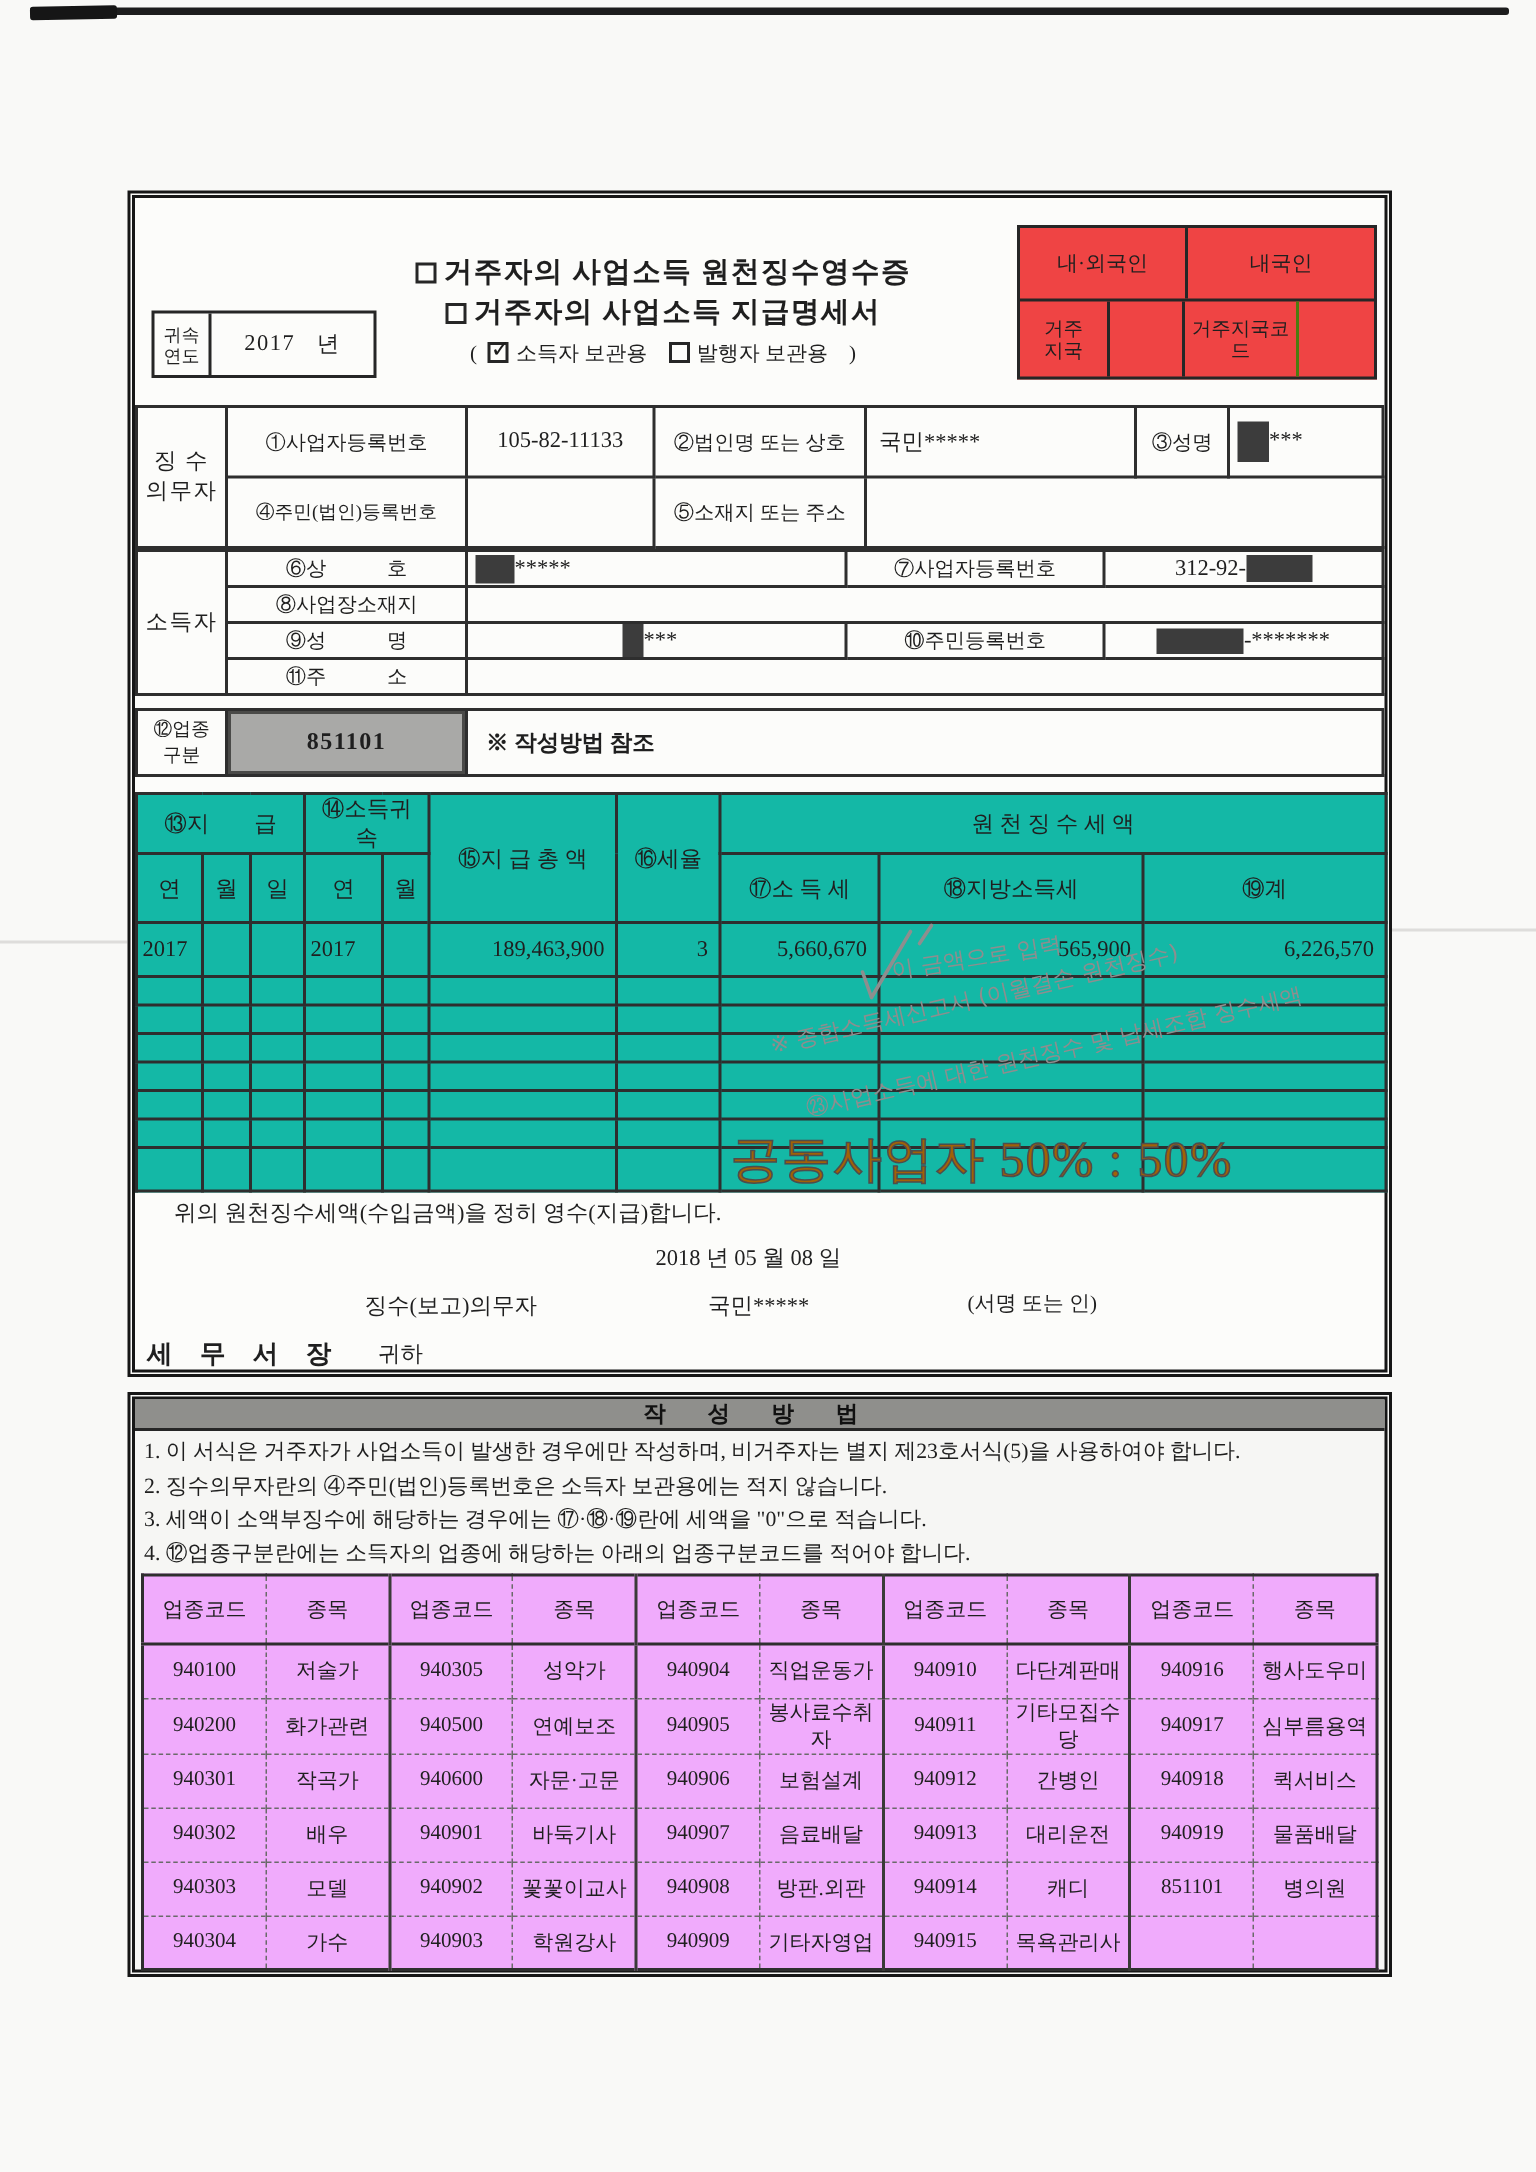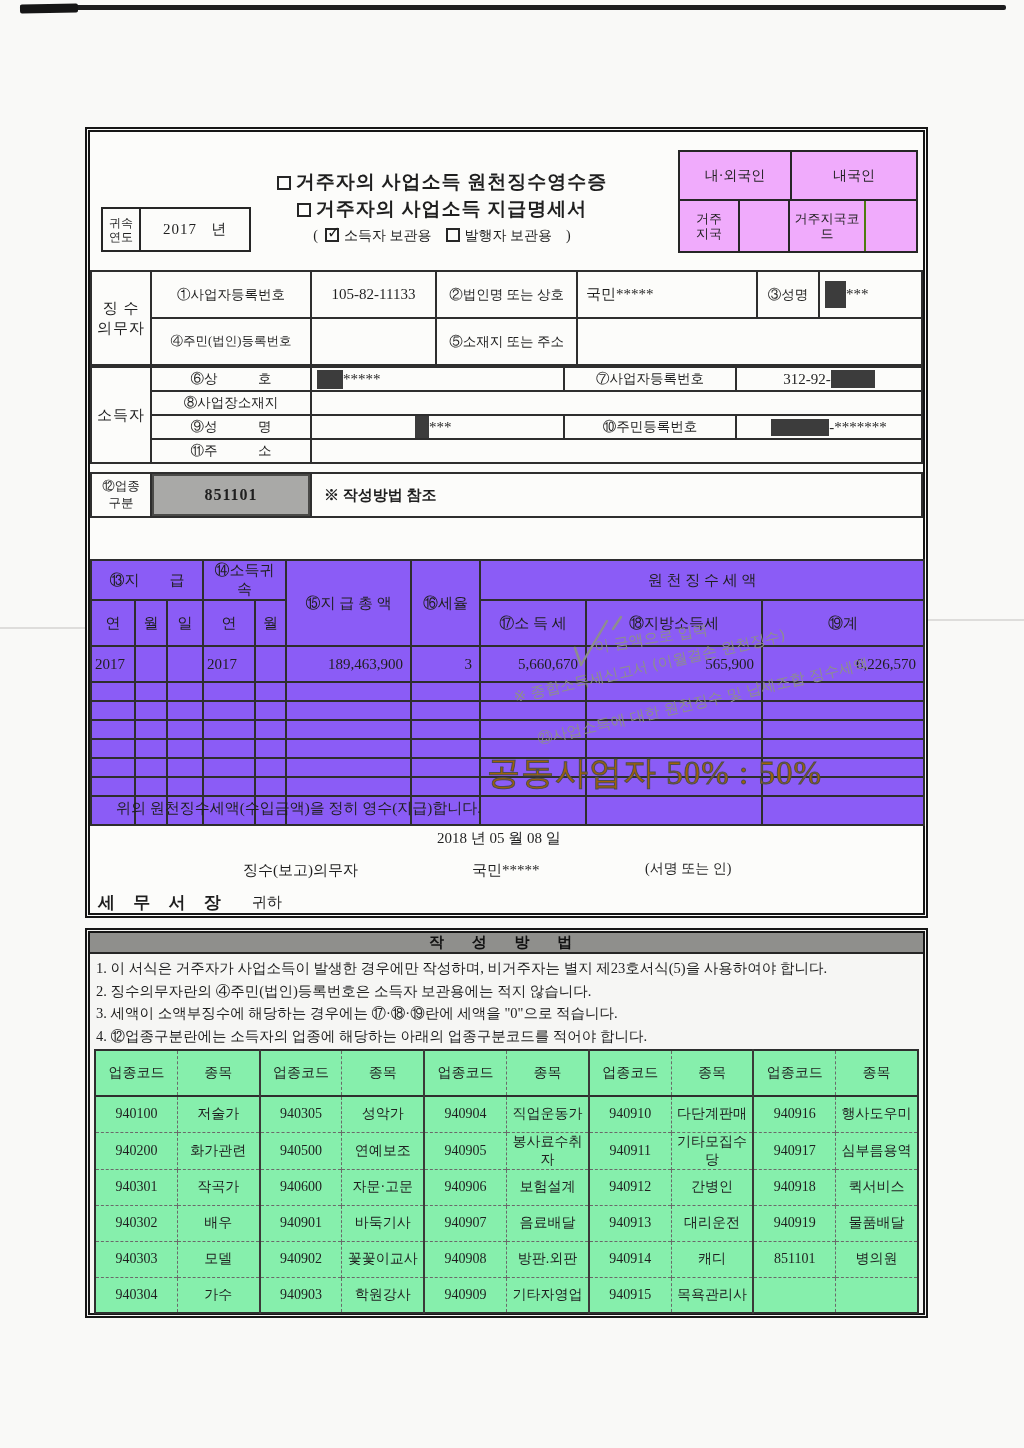--- a/index.html
+++ b/index.html
@@ -29,21 +29,21 @@
   .year-box { left:101px; top:207px; width:150px; height:45px; border:2px solid #262626; display:flex; background:#fcfcfa; }
   .year-box .lab { width:38px; border-right:2px solid #262626; font-size:12px; line-height:14px; }
   .year-box .val { flex:1; font-size:15px; letter-spacing:1px; }
   .titles { left:222px; top:168px; width:440px; text-align:center; }
   .title-line { font-size:19px; font-weight:bold; letter-spacing:1px; line-height:27px; white-space:nowrap; }
   .copy-line { font-size:14px; margin-top:5px; white-space:nowrap; }
   .cb { display:inline-block; width:14px; height:14px; border:2px solid #262626; vertical-align:-2px;
         margin-right:5px; position:relative; background:#fdfdfb; }
   .cb .tick { position:absolute; left:0px; top:-7px; font-size:16px; font-weight:bold; color:#1c1c1c;
         font-family:"DejaVu Sans",sans-serif; }
-  .nat-box { left:678px; top:150px; width:240px; height:103px; border:2px solid #262626; background:#f0abfc; }
+  .nat-box { left:678px; top:150px; width:240px; height:103px; border:2px solid #262626; background:#ef4444; }
   .nat-r1 { display:flex; height:49px; border-bottom:2px solid #262626; }
   .nat-r1 .c1 { width:112px; border-right:2px solid #262626; font-size:14px; }
   .nat-r1 .c2 { flex:1; font-size:14px; }
   .nat-r2 { display:flex; height:50px; }
   .nat-r2 .c1 { width:60px; border-right:2px solid #262626; font-size:13px; line-height:15px; }
   .nat-r2 .c2 { width:50px; border-right:2px solid #262626; }
   .nat-r2 .c3 { width:76px; border-right:2px solid #4d7c0f; font-size:13px; line-height:15px; }
   .nat-r2 .c4 { flex:1; }
 
   
@@ -51,21 +51,21 @@
   .grid > div { border-right:2px solid #2e2e2e; border-bottom:2px solid #2e2e2e; overflow:hidden; }
   .fl { font-size:13.5px; } 
   .fl-sm { font-size:12.5px; }
   .fv { font-size:15px; }
   .sec-lab { font-size:15px; line-height:20px; letter-spacing:1px; }
   .redact { display:inline-block; background:#3c3c3c; vertical-align:middle; }
 
   .biz-code-cell { background:#a9a9a7; box-shadow:inset 0 0 0 2px #4a4a48; font-weight:bold; font-size:16px; letter-spacing:1px; }
 
   
-  table.pt { position:absolute; left:90px; top:559px; width:833px; border-collapse:collapse; table-layout:fixed; background:#8b5cf6; }
+  table.pt { position:absolute; left:90px; top:528px; width:833px; border-collapse:collapse; table-layout:fixed; background:#14b8a6; }
   table.pt th, table.pt td { border:2px solid #2e2e2e; font-weight:normal; font-size:15px; padding:0 4px; }
   table.pt tr.h1 { height:40px; }
   table.pt tr.h2 { height:46px; }
   table.pt tr.d  { height:36px; }
   table.pt tr.e  { height:19px; }
   table.pt tr.s  { height:29px; }
   table.pt .num { text-align:right; padding-right:7px; }
   table.pt .yr  { text-align:left; padding-left:3px; }
 
   .stamp { left:487px; top:751px; width:460px; font-size:33px; letter-spacing:1px; white-space:nowrap;
@@ -79,21 +79,21 @@
   .r15 { font-size:15px; white-space:nowrap; }
   .r14 { font-size:14px; white-space:nowrap; }
   .tax-office { font-size:17px; font-weight:bold; letter-spacing:7px; white-space:nowrap; }
 
   
   .method-bar { left:90px; top:933px; width:833px; height:21px; background:#8f8f8c;
     border-bottom:2px solid #262626; font-size:15px; font-weight:bold; letter-spacing:12px; color:#111; }
   .inst { left:96px; top:957px; width:824px; font-size:14.5px; line-height:22.5px; white-space:nowrap; }
 
   table.ct { position:absolute; left:94px; top:1049px; width:825px; border-collapse:collapse; table-layout:fixed;
-    background:#86efac; border:2px solid #2e2e2e; }
+    background:#f0abfc; border:2px solid #2e2e2e; }
   table.ct th, table.ct td { font-weight:normal; font-size:14px; text-align:center; overflow:hidden; }
   table.ct col { width:10%; }
   table.ct tr { height:36px; }
   table.ct tr.hd { height:46px; }
   table.ct tr + tr { border-top:1px dashed #6a6a6a; }
   table.ct tr.hd { border-bottom:2px solid #2e2e2e; }
   table.ct th:nth-child(odd), table.ct td:nth-child(odd) { border-right:1px dashed #6a6a6a; }
   table.ct th:nth-child(even), table.ct td:nth-child(even) { border-right:2px solid #3a3a38; }
   table.ct th:last-child, table.ct td:last-child { border-right:none; }
 </style>

